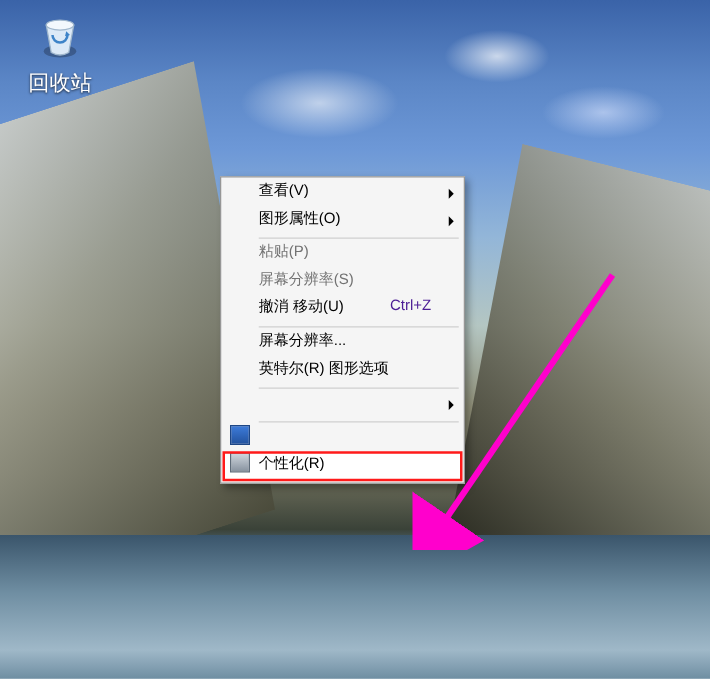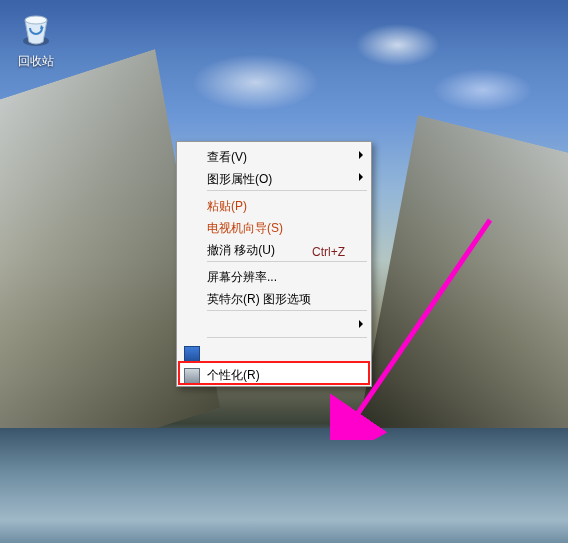--- a/index.html
+++ b/index.html
@@ -45,50 +45,50 @@
     content:""; position:absolute; left:0; right:0; top:0; height:150px;
     background:
       radial-gradient(60px 30px at 70% 30%, rgba(255,255,255,.7), transparent 70%),
       radial-gradient(90px 40px at 45% 55%, rgba(255,255,255,.6), transparent 70%),
       radial-gradient(70px 30px at 85% 60%, rgba(220,230,255,.6), transparent 70%);
     pointer-events:none;
   }
 
   
   .desktop-icon {
-    position:absolute; left:4px; top:8px; width:64px;
-    text-align:center; color:#fff; font-size:12px;
+    position:absolute; left:16px; top:8px; width:64px;
+    text-align:center; color:#fff; font-size:17px;
     text-shadow:0 1px 2px rgba(0,0,0,.8);
     cursor:pointer;
   }
   .desktop-icon .icon {
     display:block; margin:0 auto 2px;
   }
 
   
   .context-menu {
     position:absolute; left:176px; top:141px; width:190px;
     background:#f5f5f5;
     border:1px solid #979797;
     box-shadow:3px 3px 6px rgba(0,0,0,.35);
     padding:2px;
     font-size:12px;
     color:#000;
   }
   .menu-icon-col { display:inline-block; width:22px; text-align:center; vertical-align:middle; }
   .menu-item {
     position:relative;
-    display:flex; align-items:flex-end;
+    display:flex; align-items:flex-start;
     height:22px;
     padding:0 18px 0 2px;
     white-space:nowrap;
   }
   .menu-item .label { flex:1 1 auto; padding-left:4px; }
-  .menu-item .shortcut { color:#7f1d1d; padding-right:6px; }
-  .menu-item.disabled { color:#c2410c; }
+  .menu-item .shortcut { color:#4c1d95; padding-right:6px; }
+  .menu-item.disabled { color:#737373; }
   .menu-item .arrow {
     position:absolute; right:6px; top:50%; transform:translateY(-50%);
     border-left:4px solid #000; border-top:4px solid transparent; border-bottom:4px solid transparent;
   }
   .sep {
     margin:2px 2px 2px 28px;
     border-top:1px solid #d0d0d0;
     height:0;
   }
   .menu-item.highlight {
@@ -144,21 +144,21 @@
     </div>
 
     <div class="sep" data-interactable="false"></div>
 
     <div class="menu-item disabled" data-interactable="false">
       <span class="menu-icon-col"></span>
       <span class="label" data-interactable="false">粘贴(P)</span>
     </div>
     <div class="menu-item disabled" data-interactable="false">
       <span class="menu-icon-col"></span>
-      <span class="label" data-interactable="false">电视机向导(S)</span>
+      <span class="label" data-interactable="false">屏幕分辨率(S)</span>
     </div>
     <div class="menu-item" data-interactable="true">
       <span class="menu-icon-col"></span>
       <span class="label" data-interactable="false">撤消 移动(U)</span>
       <span class="shortcut" data-interactable="false">Ctrl+Z</span>
     </div>
 
     <div class="sep" data-interactable="false"></div>
 
     <div class="menu-item" data-interactable="true">

